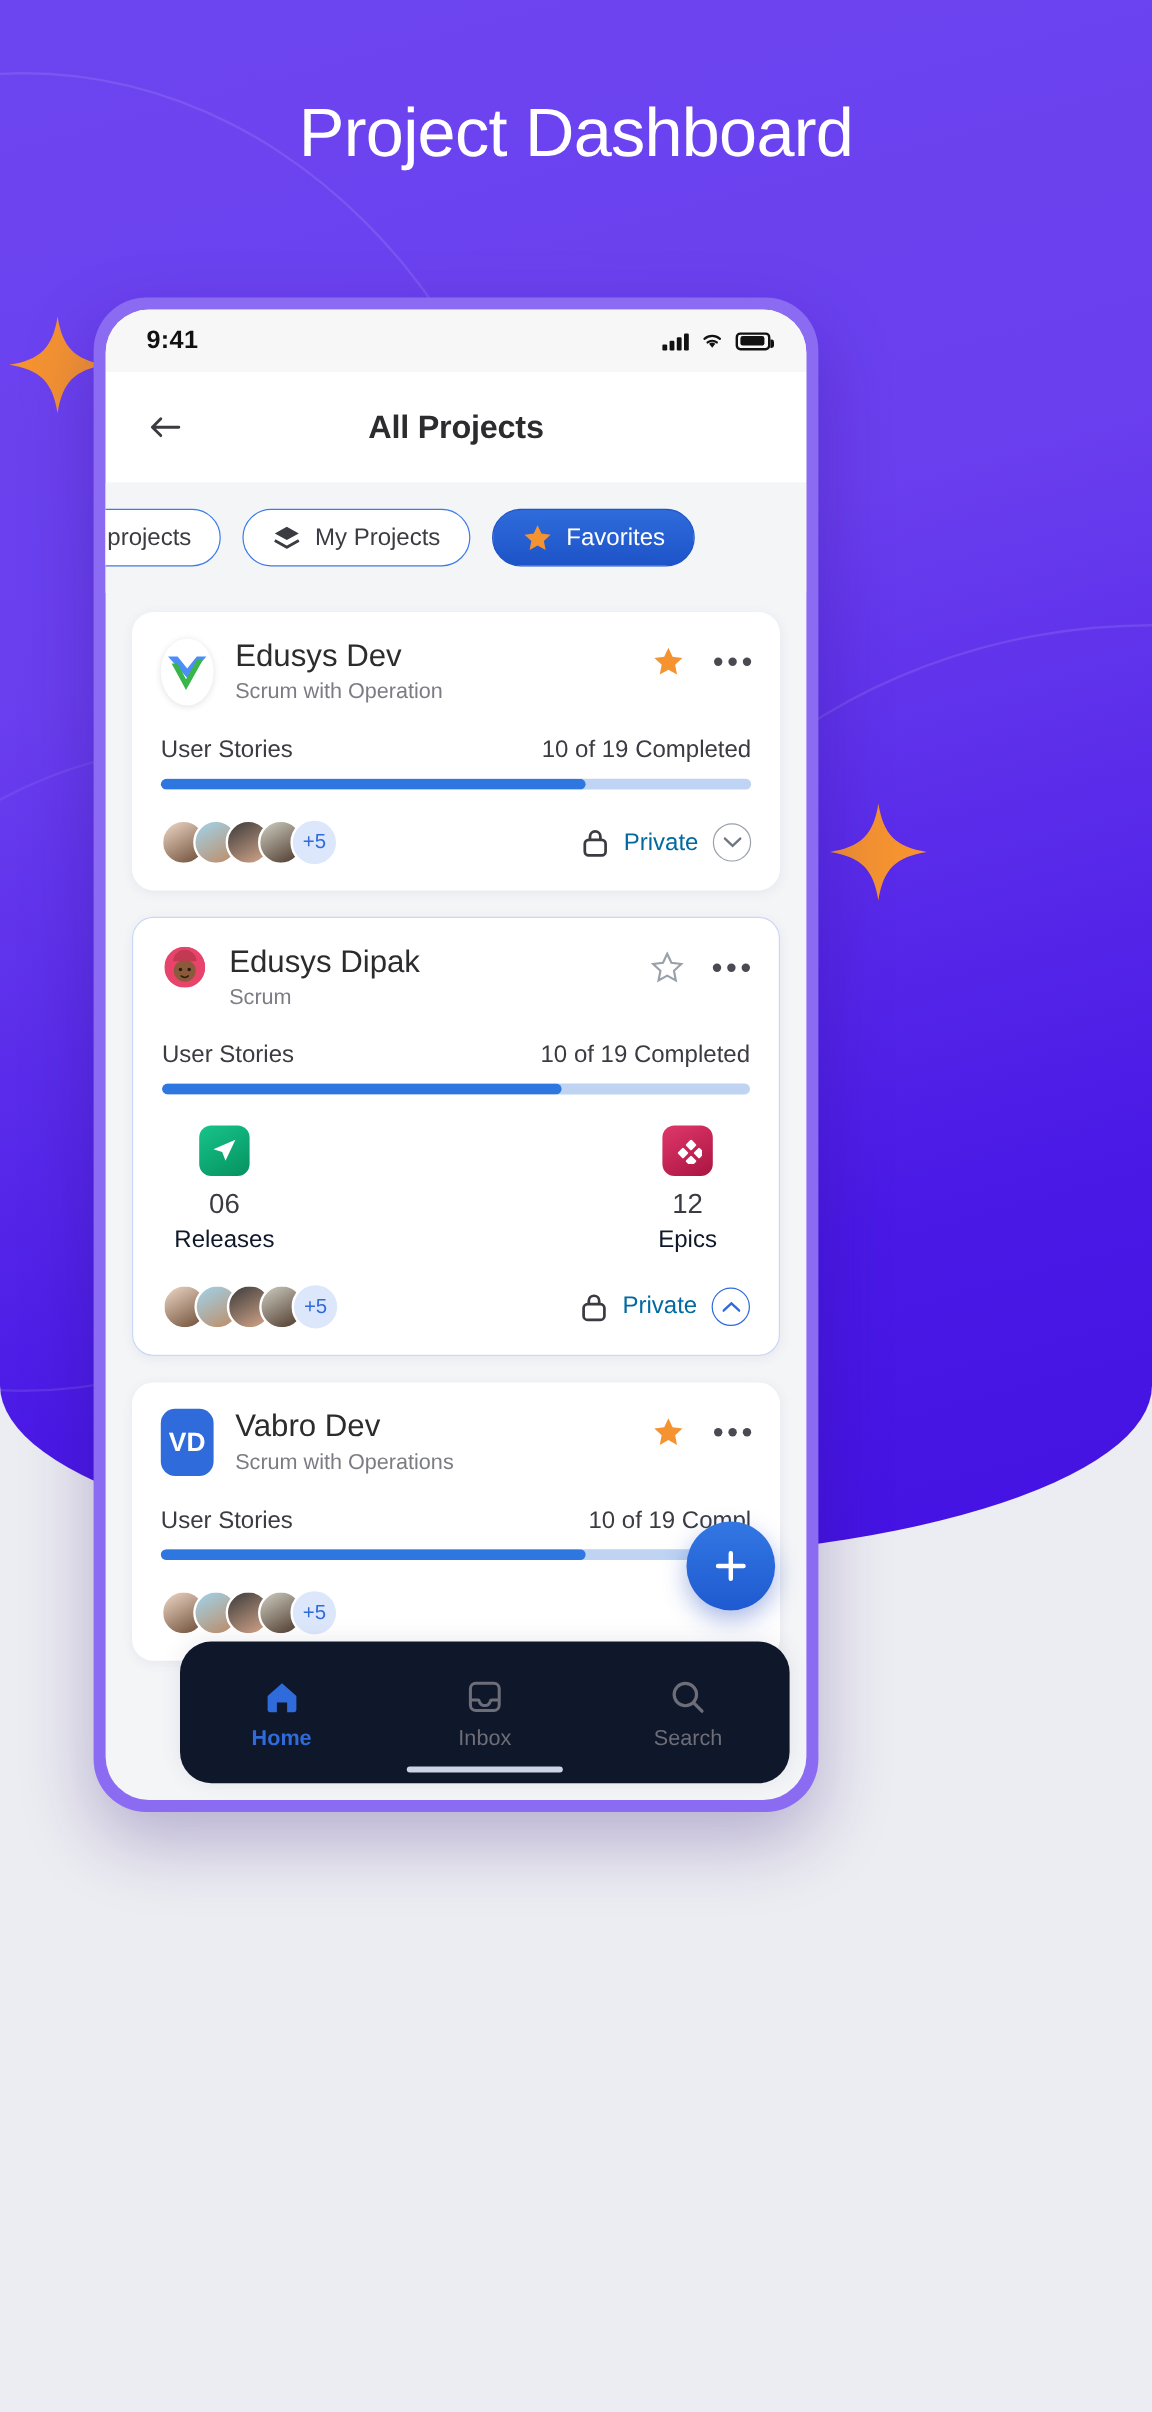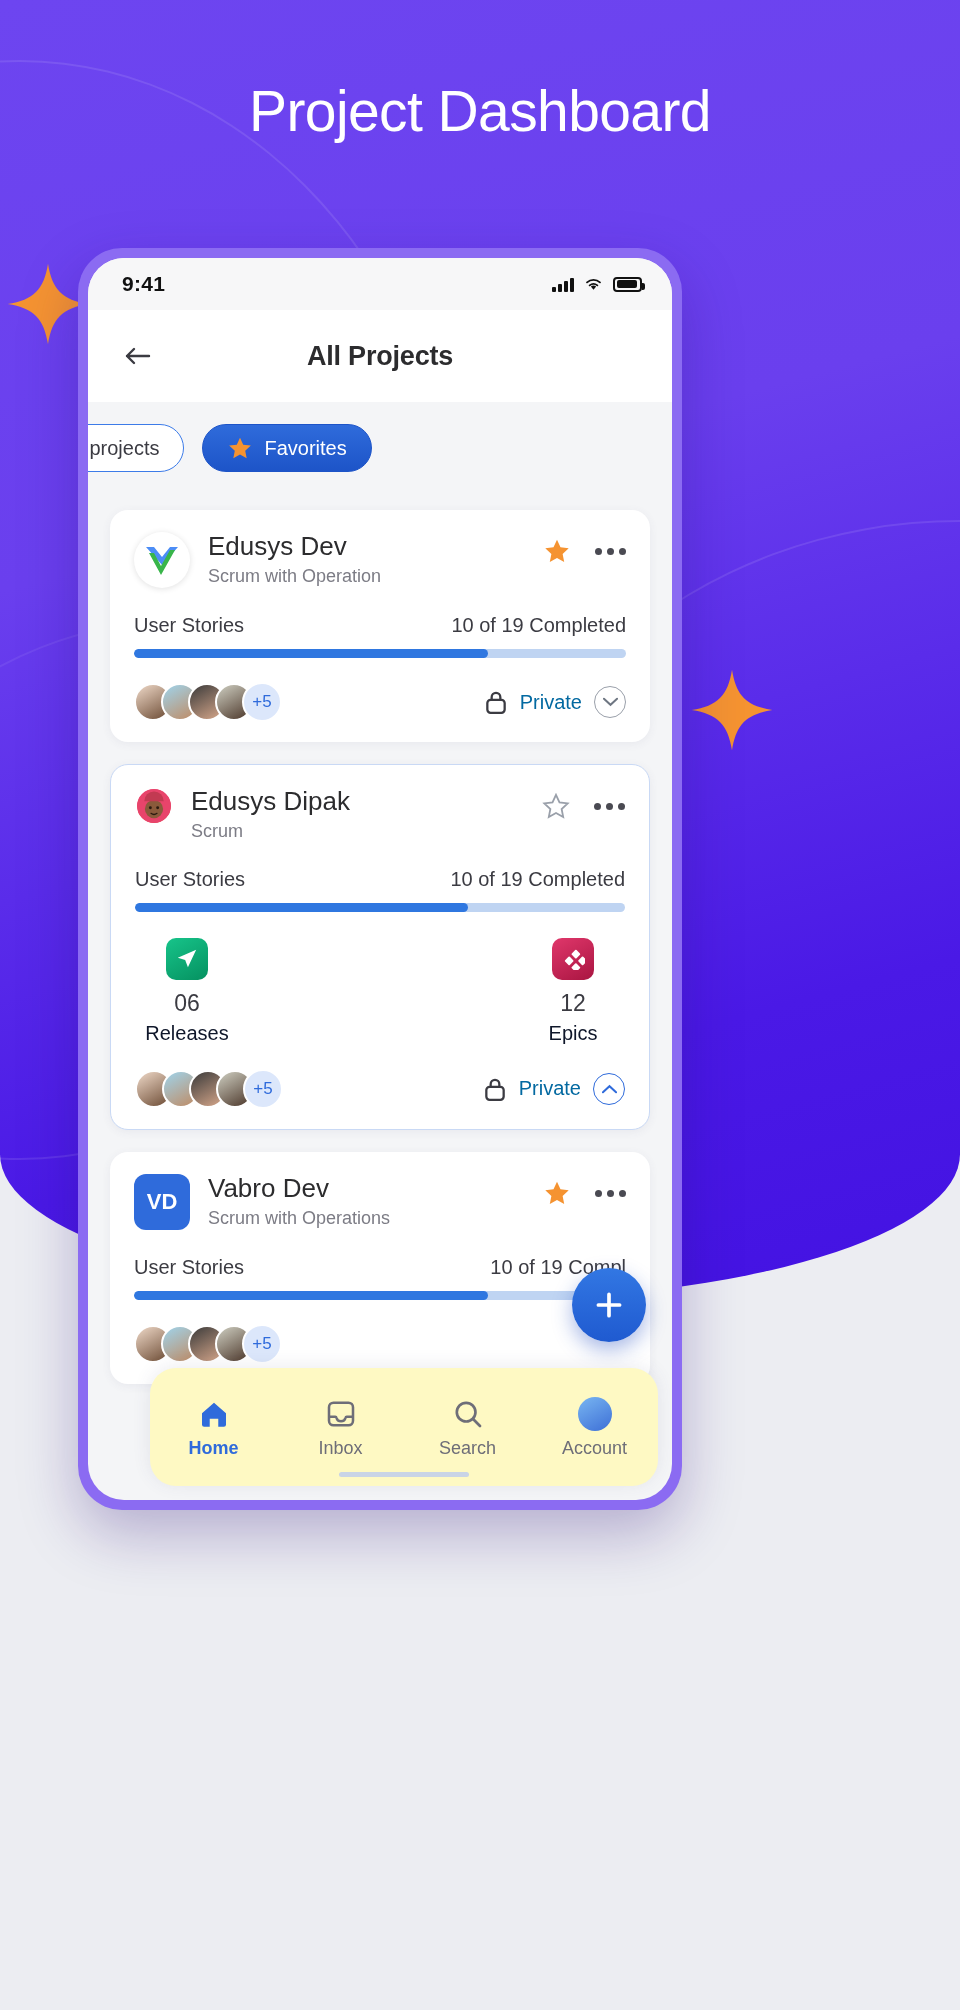--- a/index.html
+++ b/index.html
@@ -90,21 +90,21 @@
   .chip.active { background: linear-gradient(180deg,#2F6BDB 0%,#1D54C8 100%); border-color:#1D54C8; color:#fff; }
 
   
   .cardwrap { padding: 16px 22px; }
   .card {
     background: #fff; border-radius: 18px; padding: 22px 24px 20px;
     margin-bottom: 22px; box-shadow: 0 2px 10px rgba(70,70,110,0.07);
   }
   .card.outlined { border: 1.5px solid #C9D9F5; }
   .card-head { display: flex; align-items: flex-start; gap: 18px; }
-  .logo { width: 56px; height: 56px; border-radius: 50%; flex: none;
+  .logo { width: 44px; height: 56px; border-radius: 50%; flex: none;
           display:flex; align-items:center; justify-content:center; overflow:hidden; }
   .logo.plain { background: #fff; box-shadow: 0 1px 6px rgba(0,0,0,0.12); }
   .logo.sq { border-radius: 12px; background:#2F6BDB; color:#fff; font-weight:bold; font-size:22px; }
   .logo.av { background: linear-gradient(160deg,#F05A8C,#E8434F); }
   .ctitle { flex: 1; min-width: 0; }
   .cname { font-size: 26px; color: #2C2C2E; line-height: 1.15; }
   .csub { font-size: 18px; color: #7C7C85; margin-top: 4px; }
   .chead-actions { display: flex; align-items: center; gap: 24px; padding-top: 6px; }
   .dots { display:flex; gap:5px; }
   .dots span{ width:7px;height:7px;border-radius:50%;background:#4A4A52;display:block }
@@ -140,21 +140,21 @@
     width: 74px; height: 74px; border-radius:50%;
     background: linear-gradient(180deg,#3277E3,#1F5AD0); color:#fff;
     display:flex; align-items:center; justify-content:center;
     font-size: 40px; font-weight: 300;
     box-shadow: 0 8px 20px rgba(30,70,190,0.38);
   }
 
   
   .bottomnav {
     position:absolute; left: 14px; right: 14px; bottom: 14px; height: 118px;
-    background:#fef9c3; border-radius: 26px; display:flex; align-items:center;
+    background:#0f172a; border-radius: 26px; display:flex; align-items:center;
     box-shadow: 0 -2px 18px rgba(70,70,110,0.10);
     margin-left: 48px;
   }
   .nav-item { flex:1; text-align:center; }
   .nav-item .ni { height:36px; display:flex; align-items:center; justify-content:center; }
   .nav-item .nl { font-size:18px; color:#6E6E78; margin-top:6px; }
   .nav-item.active .nl { color:#2F6BDB; font-weight:bold; }
   .homebar { position:absolute; left:50%; transform:translateX(-50%); bottom:9px;
              width:130px; height:5px; border-radius:3px; background:#C9D4E6; }
   .navav { width:34px;height:34px;border-radius:50%;
@@ -216,20 +216,27 @@
           <svg width="30" height="24" viewBox="0 0 30 24">
             <path d="M26 12H4M11 5l-7 7 7 7" stroke="#3B3B42" stroke-width="2.4" fill="none" stroke-linecap="round" stroke-linejoin="round"></path>
           </svg>
         </div>
         <div class="appbar-title">All Projects</div>
       </div>
 
       <div class="chiprow">
         <div class="chip">
           <span>ll projects</span>
+        </div>
+        <div class="chip">
+          <svg width="24" height="22" viewBox="0 0 24 22">
+            <path d="M12 2 L22 7.5 L12 13 L2 7.5 Z" fill="#3B3B42"></path>
+            <path d="M2 13.5 L12 19 L22 13.5" stroke="#3B3B42" stroke-width="2.4" fill="none" stroke-linejoin="round"></path>
+          </svg>
+          <span>My Projects</span>
         </div>
         <div class="chip active">
           <svg width="26" height="25" viewBox="0 0 24 24">
             <path d="M12 1.6l3.1 6.7 7.3.9-5.4 5 1.4 7.2L12 17.8 5.6 21.4 7 14.2l-5.4-5 7.3-.9z" fill="#F59331"></path>
           </svg>
           <span>Favorites</span>
         </div>
       </div>
 
       <div class="cardwrap">
@@ -434,24 +441,18 @@
         </div>
         <div class="nav-item">
           <div class="ni">
               <svg width="32" height="32" viewBox="0 0 24 24">
                 <circle cx="10.6" cy="10.6" r="7" fill="none" stroke="#6E6E78" stroke-width="2"></circle>
                 <path d="M15.8 15.8 L21 21" stroke="#6E6E78" stroke-width="2" stroke-linecap="round"></path>
               </svg>
             </div>
           <div class="nl">Search</div>
         </div>
-        <div class="nav-item">
-          <div class="ni">
-              <div class="navav"></div>
-            </div>
-          <div class="nl">Account</div>
-        </div>
         <div class="homebar"></div>
       </div>
 
     </div>
   </div>
 </div>
 
 </body></html>

